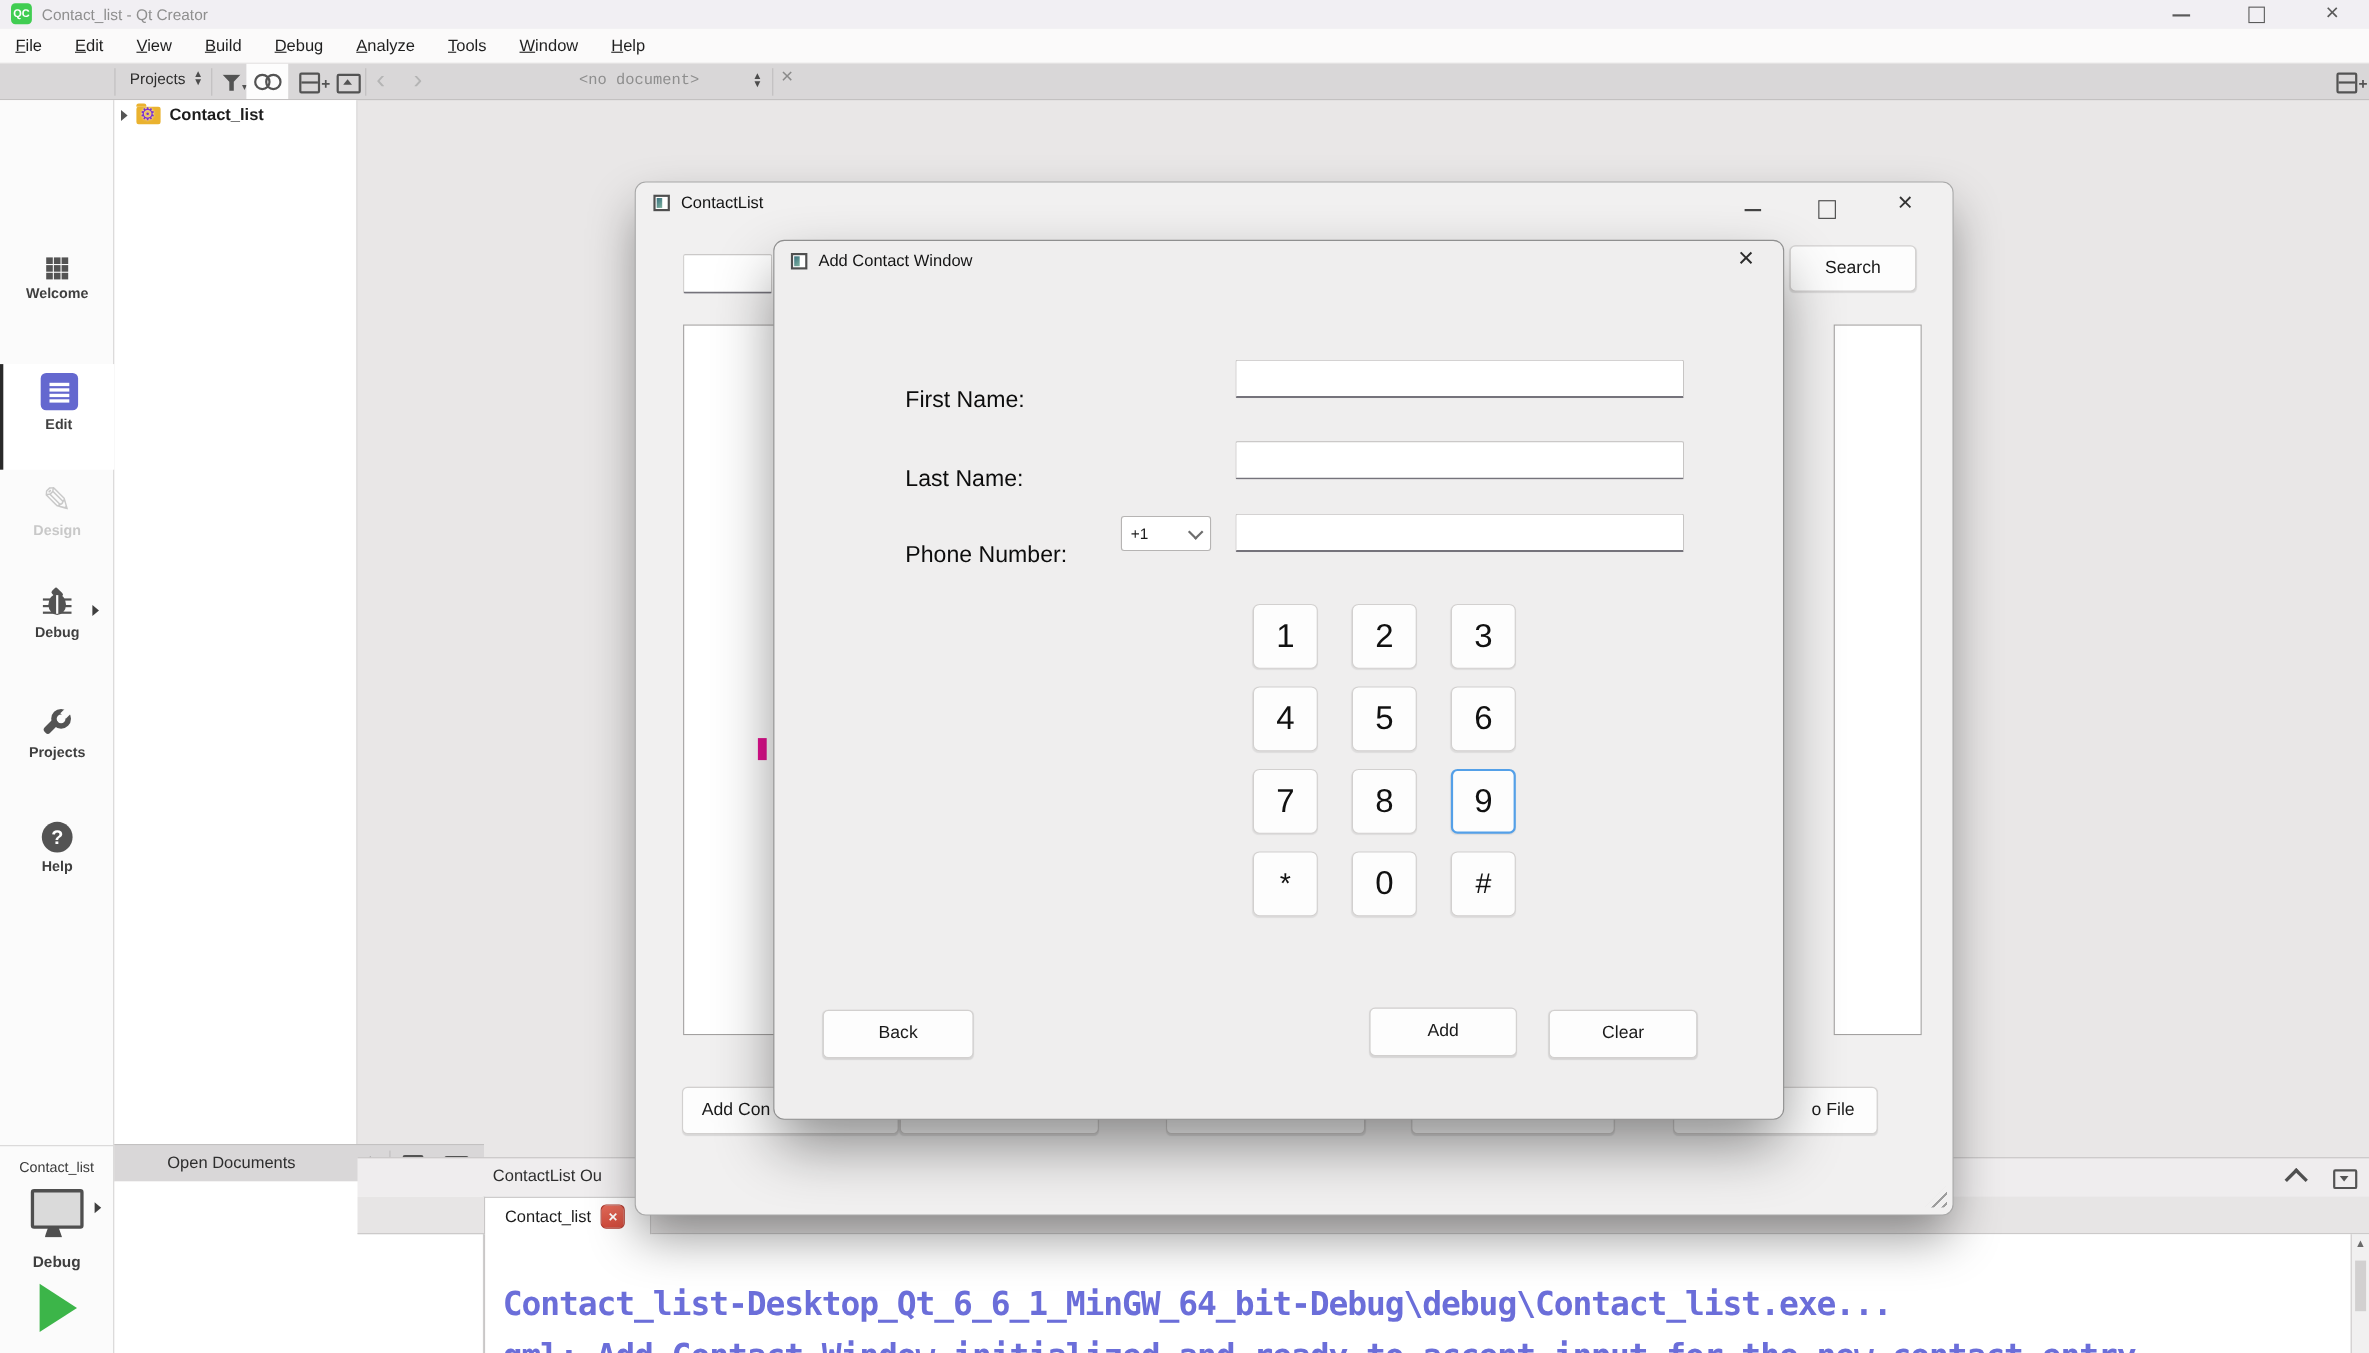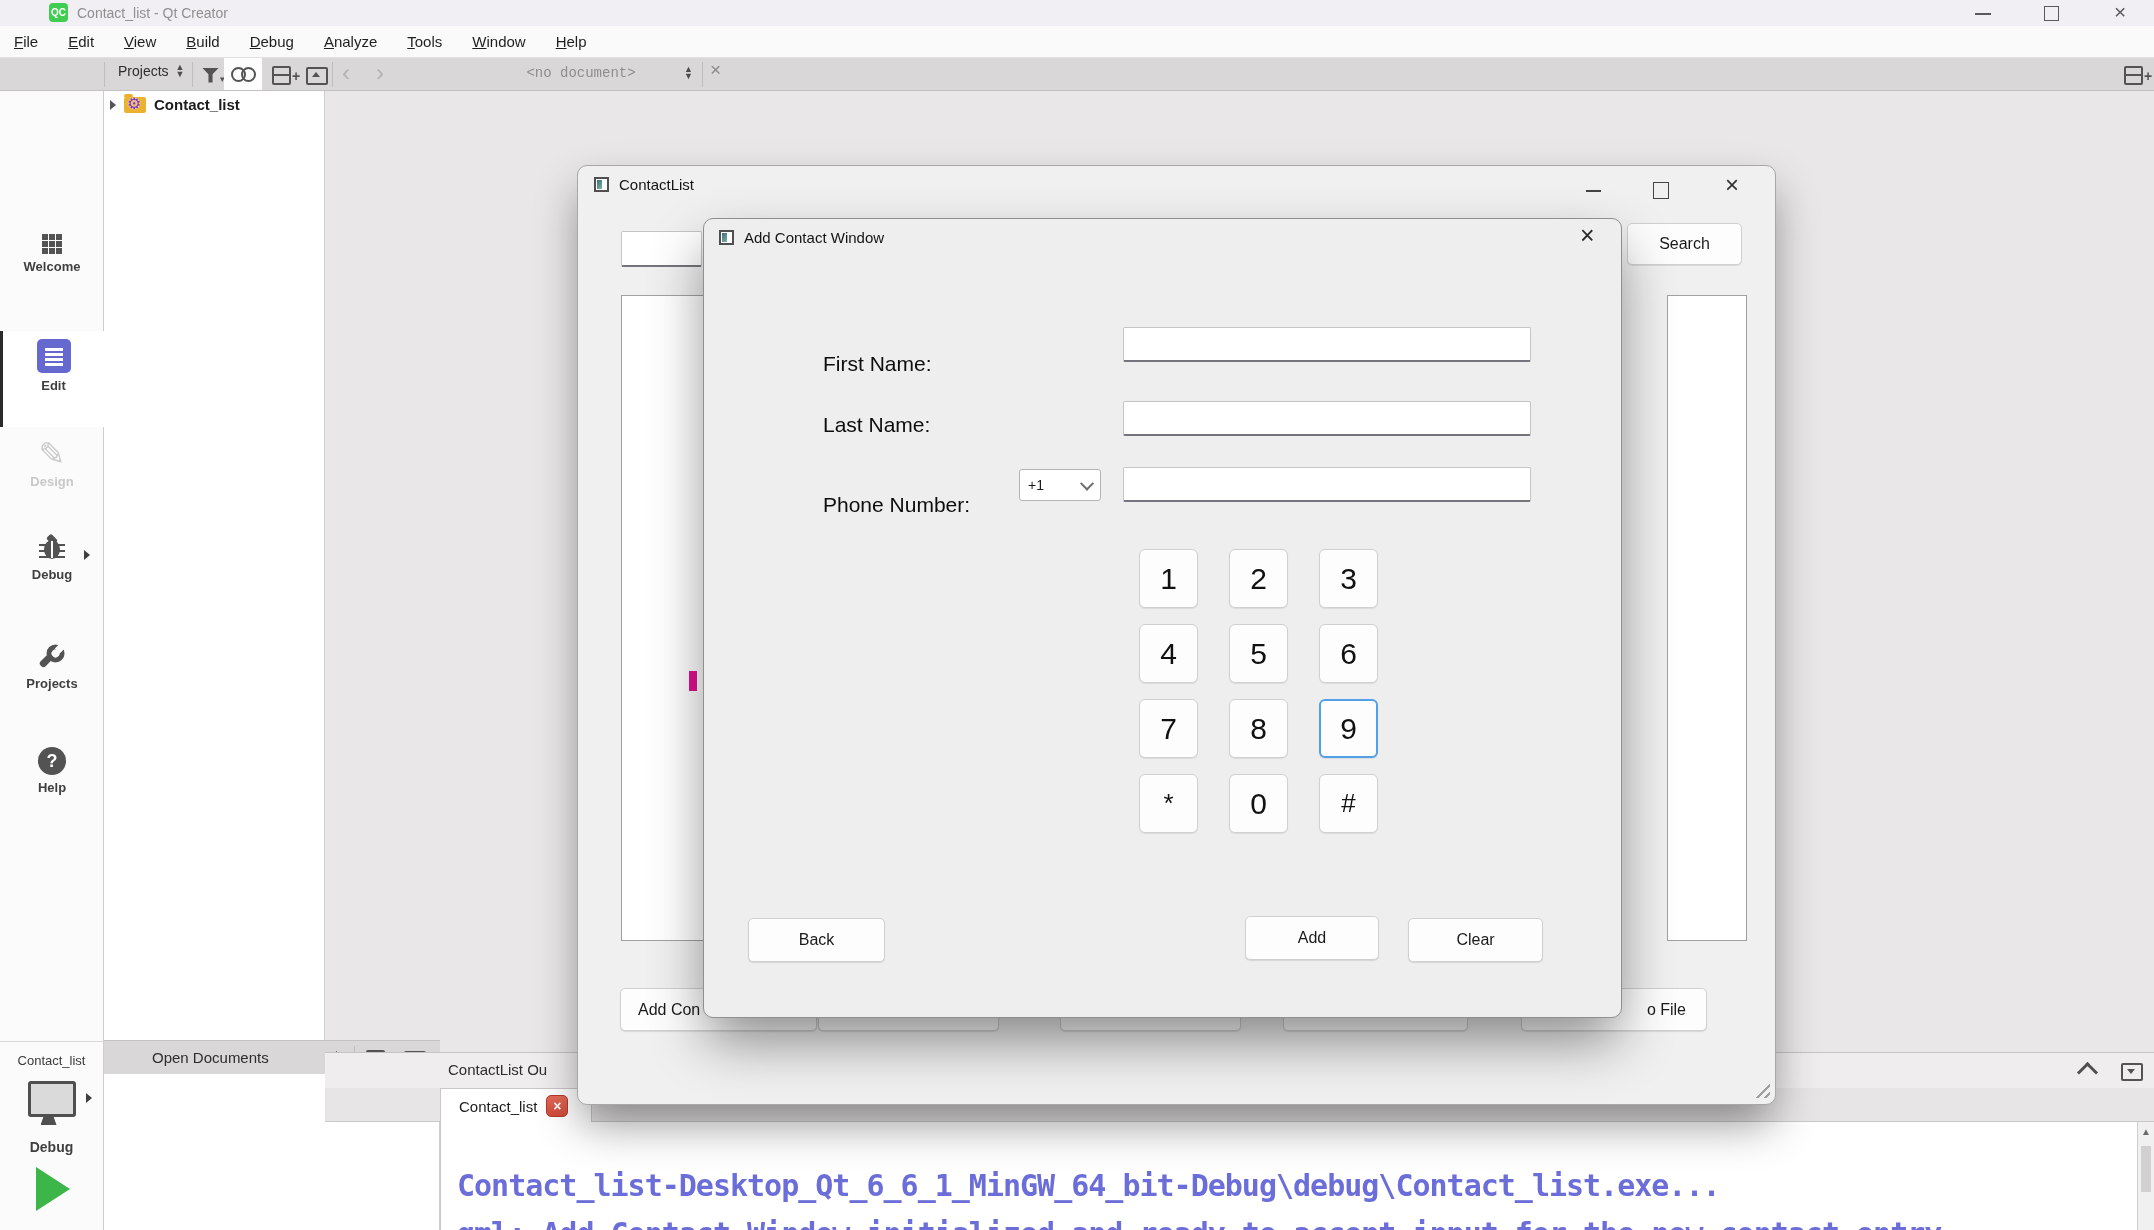--- a/index.html
+++ b/index.html
@@ -109,21 +109,21 @@
   .oswin-title{font-size:15px;color:#141414;}
   .tbl-sliver{background:#fff;border:1px solid #a3a1a0;box-sizing:border-box;}
   .dlg-label{font-size:21px;color:#0d0d0d;margin-top:21px;}
 </style>
 </head>
 <body>
 
 <div class="screen">
 
   <div class="abs titlebar">
-    <div class="abs flex" style="left:10px;top:3px;gap:9px;margin-left:39px;">
+    <div class="abs flex" style="left:10px;top:3px;gap:9px;">
       <span class="qcicon">QC</span>
       <span class="title-text">Contact_list - Qt Creator</span>
     </div>
     <div class="abs" style="left:1975px;top:13px;width:16px;height:2px;background:#5a5a5a;"></div>
     <div class="abs" style="left:2044px;top:6px;width:13px;height:13px;border:1.5px solid #5a5a5a;"></div>
     <div class="abs winctl" style="left:2114px;top:0px;font-size:21px;">×</div>
   </div>
 
   <div class="abs menubar">
     <span class="menu-item">File</span>
@@ -322,21 +322,21 @@
   <div class="abs oswin" style="left:703px;top:218px;width:919px;height:800px;z-index:30;background:#efeeee;border-color:#8f8f8f;box-shadow:0 26px 55px -4px rgba(0,0,0,.45);">
     <div class="abs flex" style="left:15px;top:10px;gap:10px;">
       <span class="winicon"></span>
       <span class="oswin-title">Add Contact Window</span>
     </div>
     <div class="abs" style="left:876px;top:2px;font-size:25px;color:#2b2b2b;font-weight:300;">×</div>
 
     <div class="abs dlg-label" style="left:119px;top:112px;">First Name:</div>
     <div class="abs qinput" style="left:419px;top:108px;width:408px;height:35px;"></div>
 
-    <div class="abs dlg-label" style="left:119px;top:173px;">Last Name:</div>
+    <div class="abs dlg-label" style="left:119px;top:184px;">Last Name:</div>
     <div class="abs qinput" style="left:419px;top:182px;width:408px;height:35px;"></div>
 
     <div class="abs dlg-label" style="left:119px;top:253px;">Phone Number:</div>
     <div class="abs flex" style="left:315px;top:250px;width:82px;height:32px;background:#fff;border:1px solid #b6b4b3;border-radius:3px;padding:0 8px;justify-content:space-between;box-sizing:border-box;">
       <span style="font-size:14px;color:#1a1a1a;">+1</span>
       <span class="combochev"></span>
     </div>
     <div class="abs qinput" style="left:419px;top:248px;width:408px;height:35px;"></div>
 
     <div class="abs" style="left:435px;top:330px;width:239px;height:284px;display:grid;grid-template-columns:repeat(3,59px);grid-template-rows:repeat(4,59px);column-gap:31px;row-gap:16px;">

